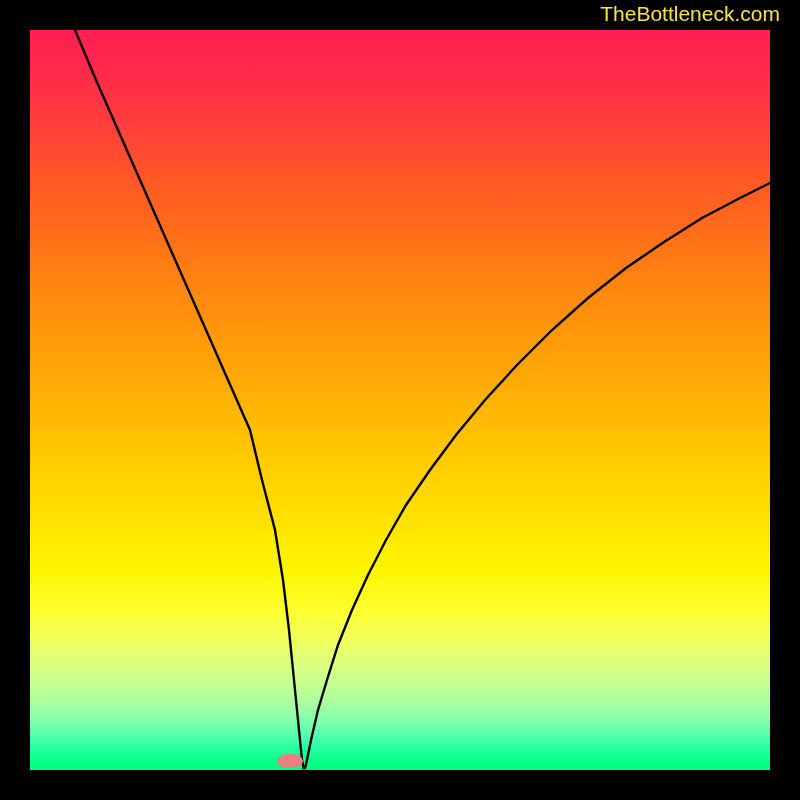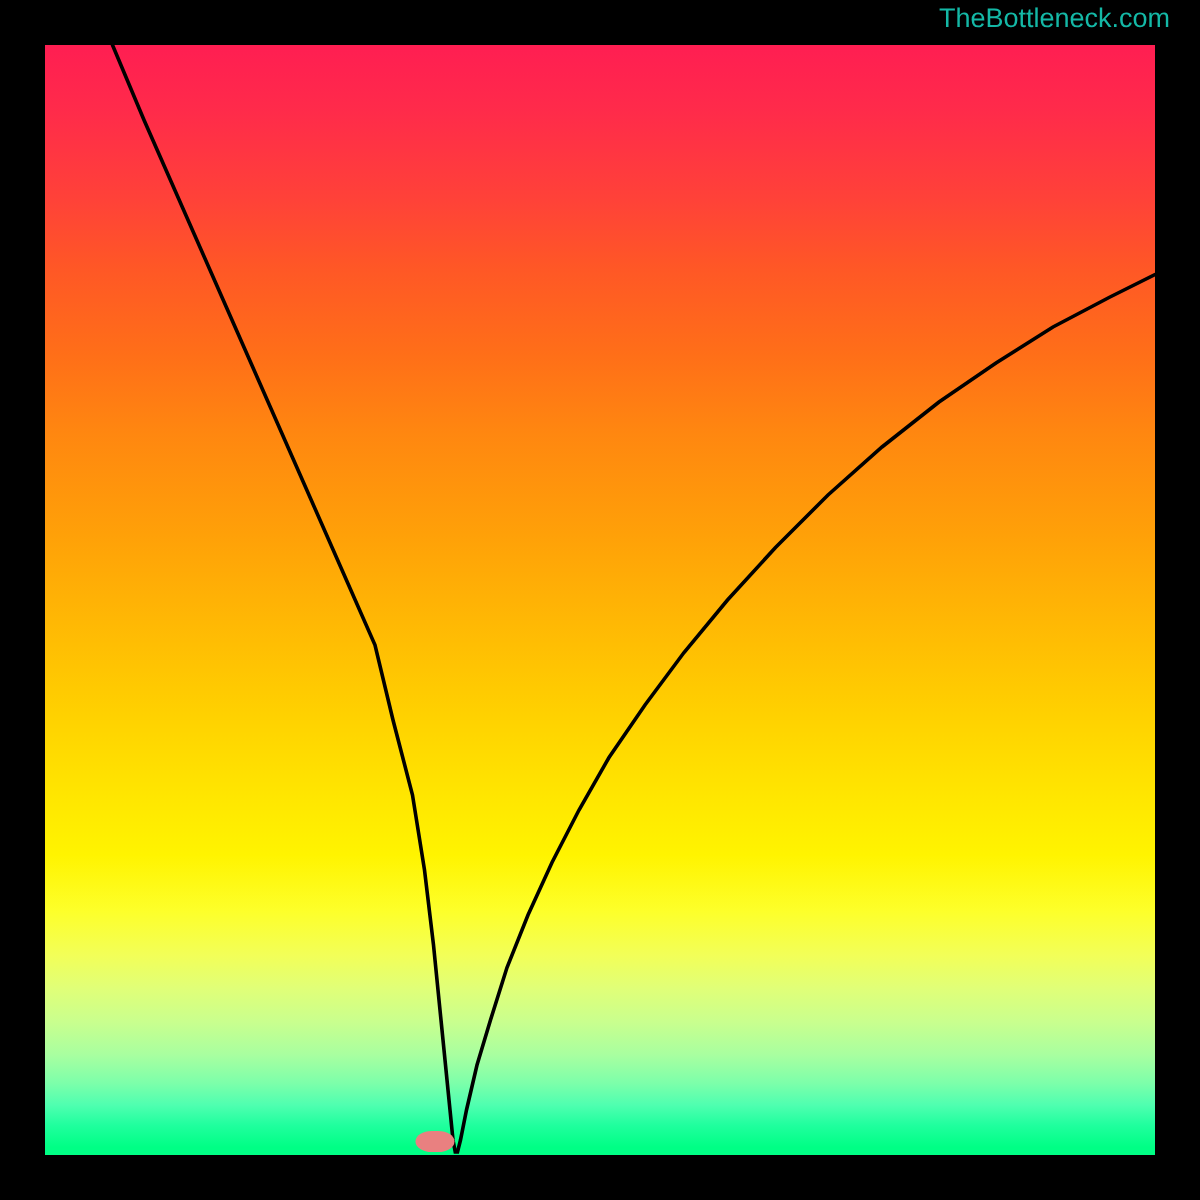--- a/index.html
+++ b/index.html
@@ -8,22 +8,22 @@
     width: 800px;
     height: 800px;
     background: #000;
     position: relative;
     font-family: Arial, Helvetica, sans-serif;
   }
   .attribution {
     position: absolute;
     top: 2px;
     right: 20px;
-    color: #14b8a6;
-    font-size: 18px;
+    color: #fde047;
+    font-size: 21px;
     font-weight: 400;
     letter-spacing: 0px;
   }
   .chart-frame {
     position: absolute;
     left: 30px;
     top: 30px;
     width: 740px;
     height: 740px;
     overflow: hidden;

